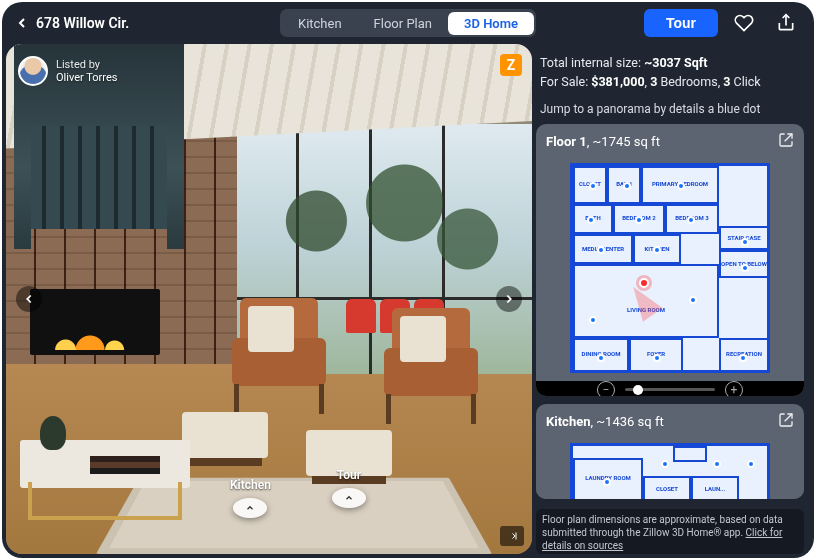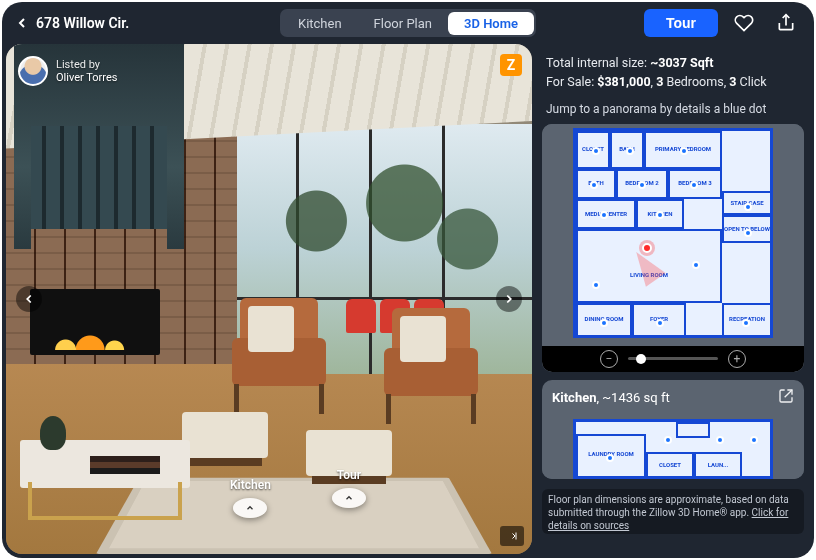--- a/index.html
+++ b/index.html
@@ -70,21 +70,20 @@
     width: 32px; height: 32px;
     display: flex; align-items: center; justify-content: center;
     color: #fff;
     cursor: pointer;
   }
   
   .main {
     flex: 1;
     display: flex;
     padding: 0 4px 4px 4px;
-    gap: 6px;
     min-height: 0;
   }
   .photo {
     flex: 0 0 526px;
     position: relative;
     border-radius: 16px;
     overflow: hidden;
     background: linear-gradient(180deg,#6e6a61 0%,#a79b86 25%,#c7bba2 45%,#a68c6f 70%,#7f6e5c 100%);
   }
   
@@ -490,20 +489,30 @@
     <div class="side">
       <div class="stats">
         <div><span>Total internal size:</span> <b>~3037 Sqft</b></div>
         <div><span>For Sale:</span> <b>$381,000</b>, <b>3</b> <span>Bedrooms,</span> <b>3</b> <span>Click</span></div>
       </div>
       <div class="jump">Jump to a panorama by details a blue dot</div>
 
       <div class="floors">
 
         <div class="floorcard">
+          <div class="floorhead">
+            <div><b>Floor 1</b>, <span>~1745 sq ft</span></div>
+            <span class="pop">
+              <svg width="16" height="16" viewBox="0 0 24 24" fill="none" stroke="#fff" stroke-width="2">
+                  <path d="M14 3h7v7"></path>
+                  <path d="M10 14 21 3"></path>
+                  <path d="M21 14v5a2 2 0 0 1-2 2H5a2 2 0 0 1-2-2V5a2 2 0 0 1 2-2h5"></path>
+                </svg>
+            </span>
+          </div>
           <div class="plan">
             <div class="planbox">
 
               <div class="room" style="left:0;top:0;width:34px;height:38px">
                   <div class="roomlbl" style="top:12px">CLOSET</div>
                 </div>
               <div class="room" style="left:34px;top:0;width:34px;height:38px">
                   <div class="roomlbl" style="top:12px">BATH</div>
                 </div>
               <div class="room" style="left:68px;top:0;width:78px;height:38px">

